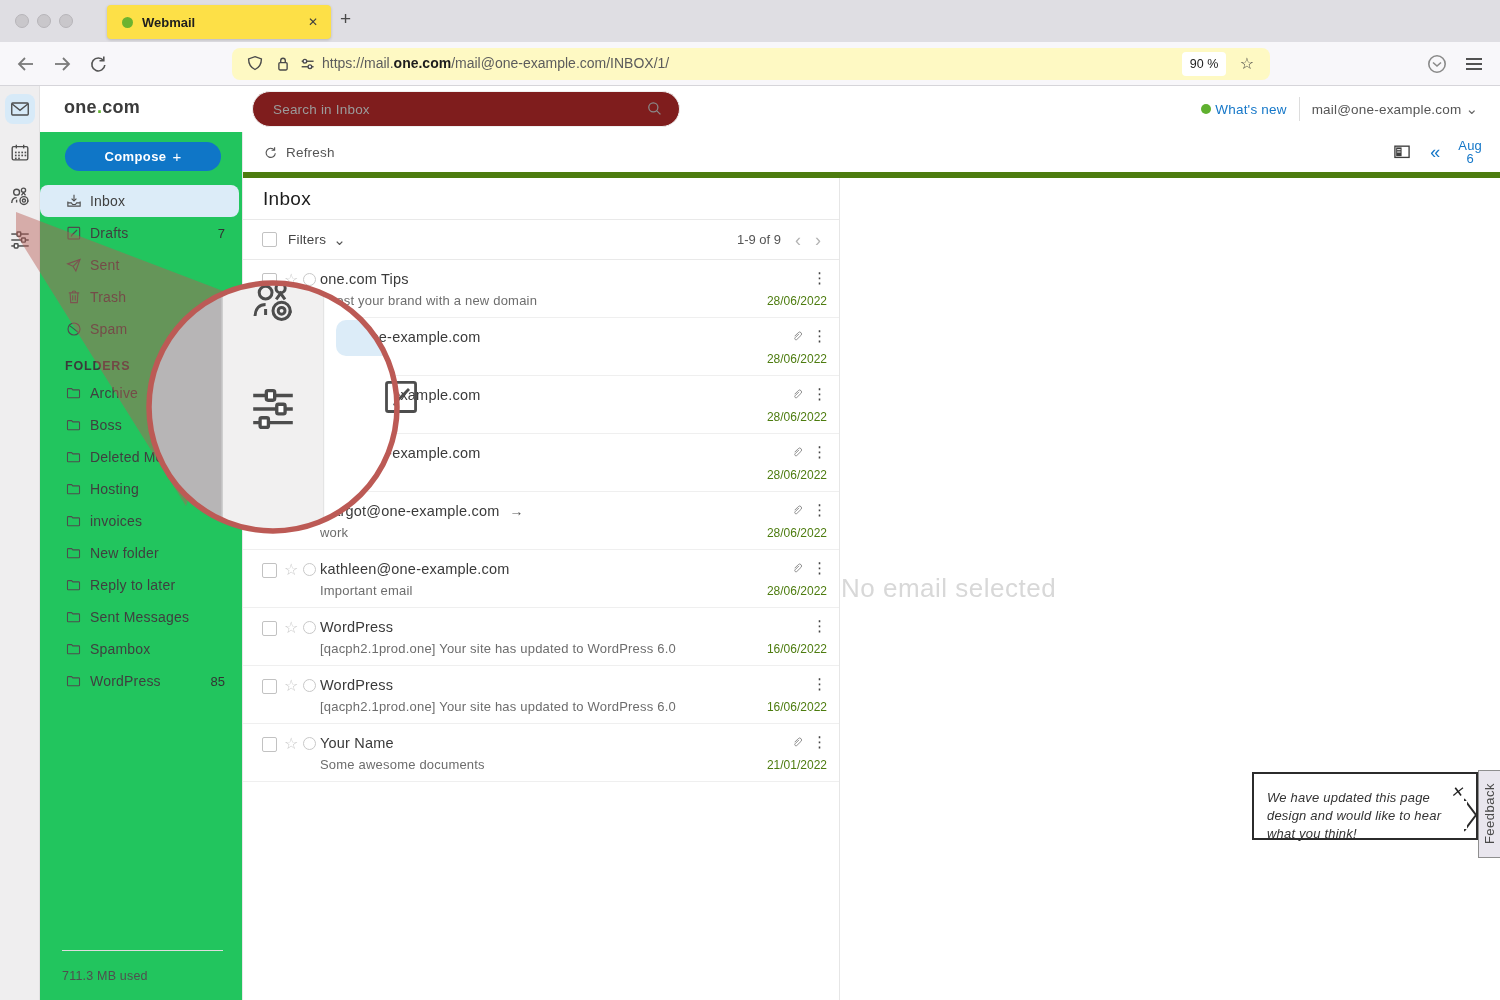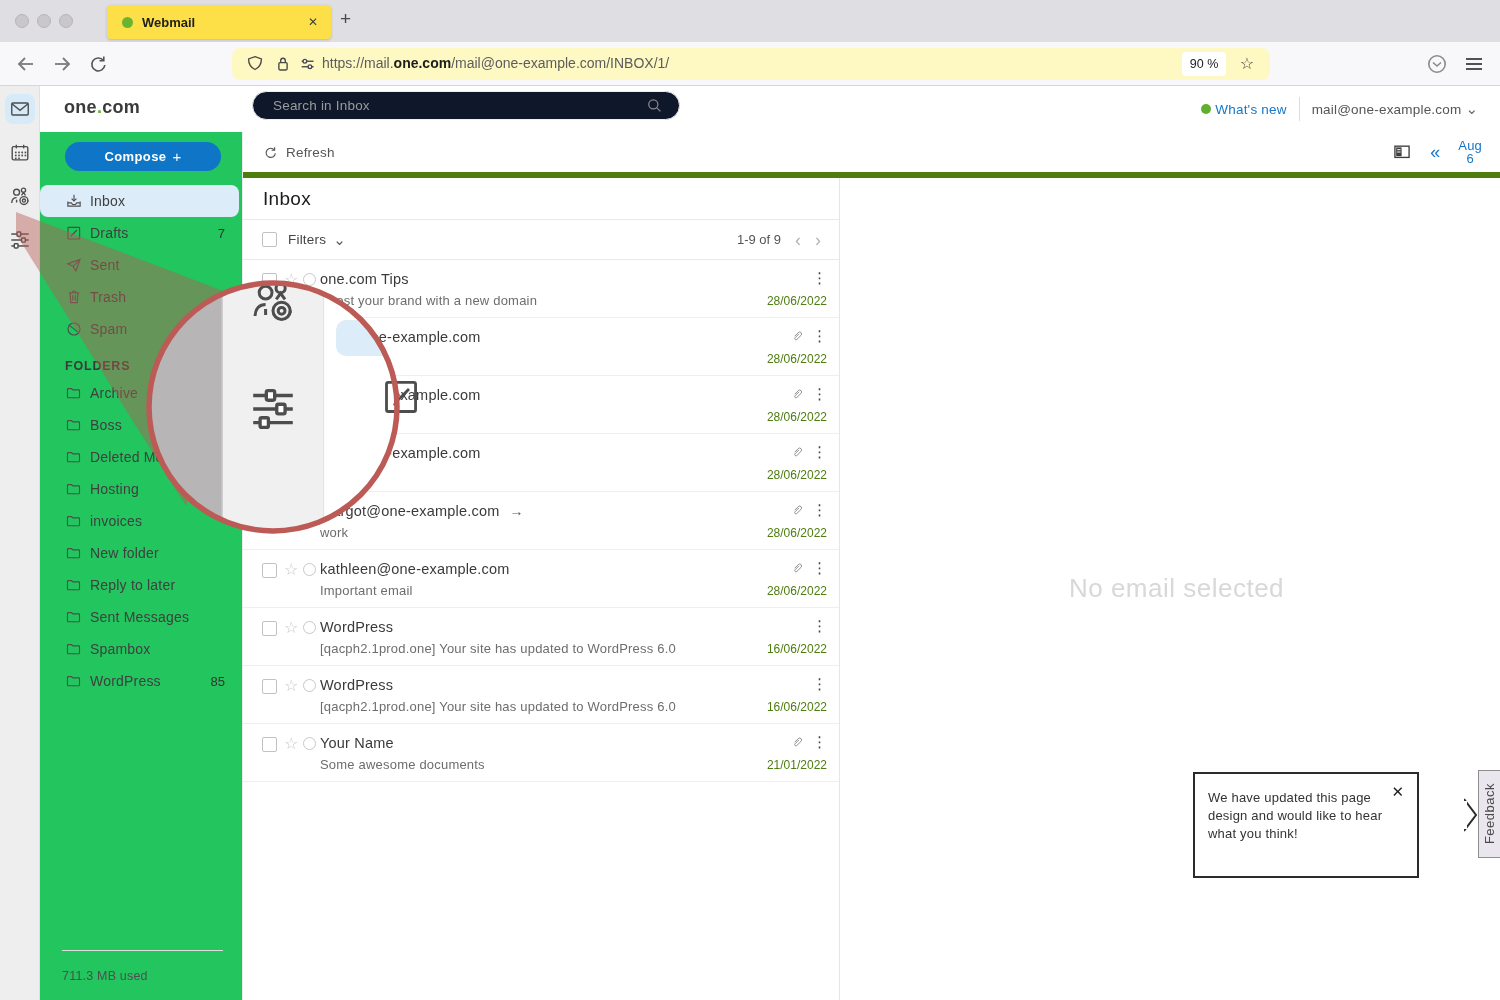--- a/index.html
+++ b/index.html
@@ -24,21 +24,21 @@
   .url-star { position:absolute; right:16px; top:6px; font-size:16px; color:#3f3f3f; }
 
   
   .app { position:absolute; left:0; top:86px; width:1500px; height:914px; background:#fff; }
   .rail { position:absolute; left:0; top:0; width:40px; height:914px; background:#efeeef; border-right:1px solid #e2e1e2; }
   .rail-tile { position:absolute; left:5px; width:30px; height:30px; border-radius:8px; display:flex; align-items:center; justify-content:center; }
   .rail-tile.sel { background:#d7eaf8; }
   .appheader { position:absolute; left:40px; top:0; width:1460px; height:46px; background:#fff; }
   .logo { position:absolute; left:24px; top:11px; font-size:18px; font-weight:bold; color:#3b3b3b; letter-spacing:.3px; }
   .logo .dot { color:#5fb02f; }
-  .searchbox { position:absolute; left:212px; top:5px; width:428px; height:29px; background:#0f172a; border:1px solid #efefef; border-radius:18px; display:flex; align-items:center; }
+  .searchbox { position:absolute; left:212px; top:5px; width:428px; height:36px; background:#7f1d1d; border:1px solid #efefef; border-radius:18px; display:flex; align-items:center; }
   .search-ph { margin-left:20px; font-size:13.5px; color:#9b9b9b; letter-spacing:.2px; }
   .hdr-right { position:absolute; right:22px; top:0; height:46px; display:flex; align-items:center; gap:4px; }
   .green-dot { width:10px; height:10px; border-radius:50%; background:#5fb02f; }
   .whatsnew { font-size:13.5px; color:#1577c8; letter-spacing:.2px; }
   .hdr-divider { width:1px; height:24px; background:#ddd; margin:0 8px; }
   .account { font-size:13.5px; color:#555; letter-spacing:.2px; }
   .chev { font-size:15px; color:#666; line-height:10px; }
 
   .toolbar { position:absolute; left:243px; top:46px; width:1257px; height:46px; border-bottom:6px solid #4d7c0f; display:flex; align-items:center; }
   .refresh { display:flex; align-items:center; gap:7px; margin-left:19px; font-size:13.5px; color:#555; letter-spacing:.2px; }
@@ -78,27 +78,27 @@
   .erow .circ { position:absolute; left:60px; top:13px; width:13px; height:13px; border:1.5px solid #c8c8c8; border-radius:50%; background:#fff; }
   .erow .sender { position:absolute; left:77px; top:11px; font-size:14.5px; color:#3a3a3a; letter-spacing:.2px; white-space:nowrap; }
   .erow .fwd { color:#555; font-size:14px; margin-left:10px; }
   .erow .subject { position:absolute; left:77px; top:33px; font-size:13px; color:#6d6d6d; letter-spacing:.2px; white-space:nowrap; max-width:430px; overflow:hidden; }
   .erow .clip { position:absolute; right:34px; top:11px; width:15px; height:15px; }
   .erow .kebab { position:absolute; right:12px; top:9px; font-size:15px; color:#444; }
   .erow .edate { position:absolute; right:12px; top:34px; font-size:12px; color:#4d7c0f; }
 
   
   .readpane { position:absolute; left:841px; top:92px; width:659px; height:822px; background:#fff; }
-  .noemail { position:absolute; left:0; top:395px; width:659px; text-align:center; font-size:26px; color:#d8d8d8; letter-spacing:.5px;padding-left:12px; }
+  .noemail { position:absolute; left:0; top:395px; width:659px; font-size:26px; color:#d8d8d8; letter-spacing:.5px; }
 
   
   .magnifier { position:absolute; left:0; top:190px; pointer-events:none; }
 
   
-  .fb-popup { position:absolute; left:1193px; top:772px; width:226px; height:106px; background:#fff; border:2px solid #2b2b2b; }
+  .fb-popup { position:absolute; left:1252px; top:772px; width:226px; height:68px; background:#fff; border:2px solid #2b2b2b;font-style:italic; }
   .fb-popup .msg { position:absolute; left:13px; top:15px; font-size:13px; color:#333; line-height:18px; letter-spacing:.2px; }
   .fb-close { position:absolute; right:13px; top:9px; font-size:15px; color:#1e1e1e; }
   .fb-notch { position:absolute; left:1464px; top:797px; }
   .fb-tab { position:absolute; left:1478px; top:770px; width:22px; height:88px; background:#e9e6ee; border:1px solid #8f8f8f; border-right:none; display:flex; align-items:center; justify-content:center; }
   .fb-tab span { writing-mode:vertical-rl; transform:rotate(180deg); font-size:13px; color:#4a4a4a; letter-spacing:.5px; }
 
   svg { display:block; }
 </style>
 </head>
 <body>

